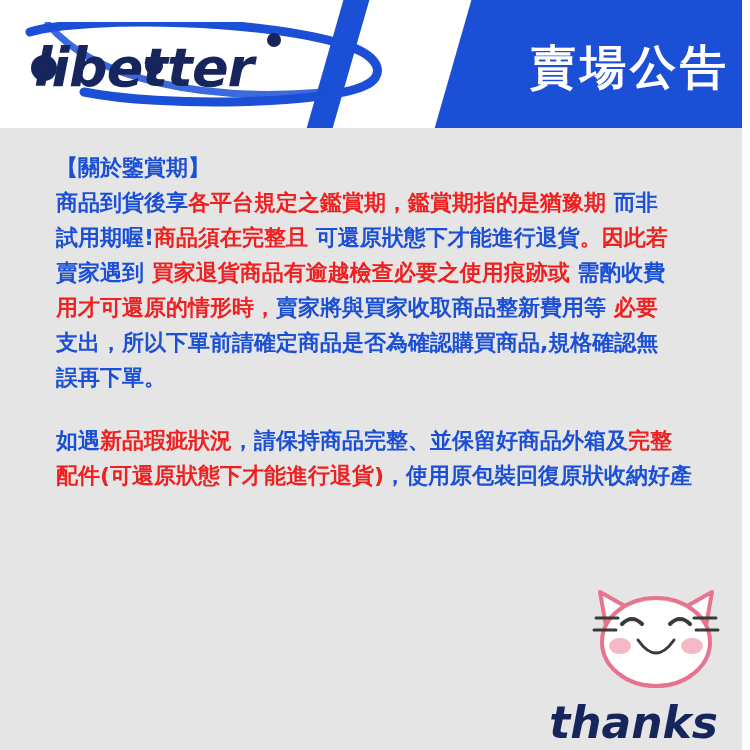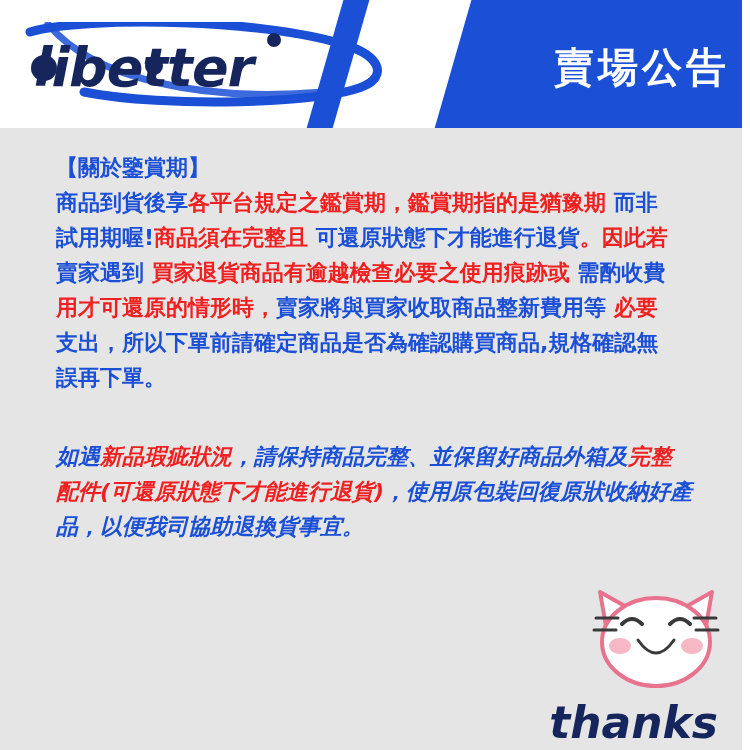--- a/index.html
+++ b/index.html
@@ -89,21 +89,21 @@
     width: 380px;
     height: 92px;
     pointer-events: none;
   }
   .banner-title {
     position: absolute;
     right: 20px;
     top: 44px;
     font-family: "DejaVu Sans", sans-serif;
     font-weight: bold;
-    font-size: 40px;
+    font-size: 46px;
     line-height: 46px;
     color: #ffffff;
     letter-spacing: 4px;
     white-space: nowrap;
   }
 
   
   .content {
     position: absolute;
     left: 0;
@@ -116,22 +116,21 @@
   .para {
     font-family: "DejaVu Sans", sans-serif;
     font-weight: bold;
     font-size: 22px;
     line-height: 35px;
     color: #1a4fd6;
     text-align: justify;
     margin: 0;
   }
   .para.second {
-    margin-top: 44px;
-    font-style: italic;
+    margin-top: 28px;
   }
   .hl {
     color: #f02020;
   }
   .blue {
     color: #1a4fd6;
   }
 
   
   .cat {
@@ -175,21 +174,21 @@
     </div>
 
     <div class="banner-title">賣場公告</div>
   </div>
 
   <div class="content">
     <p class="para">
       <span id="sec1"><span class="blue">【關於鑒賞期】</span><br><span class="blue">商品到貨後享</span><span class="hl">各平台規定之鑑賞期，鑑賞期指的是猶豫期</span><span class="blue"> 而非</span><br><span class="blue">試用期喔!</span><span class="hl">商品須在完整且</span><span class="blue"> 可還原狀態下才能進行退貨</span><span class="hl">。因此若</span><br><span class="blue">賣家遇到</span><span class="hl"> 買家退貨商品有逾越檢查必要之使用痕跡或</span><span class="blue"> 需酌收費</span><br><span class="hl">用才可還原的情形時，</span><span class="blue">賣家將與買家收取商品整新費用等</span><span class="hl"> 必要</span><br><span class="blue">支出，所以下單前請確定商品是否為確認購買商品,規格確認無</span><br><span class="blue">誤再下單。</span></span>
     </p>
     <p class="para second">
-      <span id="sec2"><span class="blue">如遇</span><span class="hl">新品瑕疵狀況</span><span class="blue">，請保持商品完整、並保留好商品外箱及</span><span class="hl">完整</span><br><span class="hl">配件(可還原狀態下才能進行退貨)</span><span class="blue">，使用原包裝回復原狀收納好產</span><br><span class="blue">品，以便我司協助退換貨事宜。</span></span>
+      <span id="sec2"><span class="blue">如遇</span><span class="hl">新品瑕疵狀況</span><span class="blue">，請保持商品完整、並保留好商品外箱及</span><span class="hl">完整</span><br><span class="hl">配件(可還原狀態下才能進行退貨)</span><span class="blue">，使用原包裝回復原狀收納好產</span><br></span>
     </p>
   </div>
 
   <svg class="cat" viewBox="0 0 140 110" xmlns="http://www.w3.org/2000/svg">
     <path d="M20 46 L14 12 L46 30 Z" fill="#ffffff" stroke="#e8738f" stroke-width="4" stroke-linejoin="round"></path>
     <path d="M120 46 L126 12 L94 30 Z" fill="#ffffff" stroke="#e8738f" stroke-width="4" stroke-linejoin="round"></path>
     <ellipse cx="70" cy="62" rx="54" ry="44" fill="#ffffff" stroke="#e8738f" stroke-width="4"></ellipse>
     <path d="M36 44 q10 -10 20 0" fill="none" stroke="#3a3a3a" stroke-width="4" stroke-linecap="round"></path>
     <path d="M84 44 q10 -10 20 0" fill="none" stroke="#3a3a3a" stroke-width="4" stroke-linecap="round"></path>
     <ellipse cx="34" cy="66" rx="11" ry="8" fill="#f7b8c6"></ellipse>

